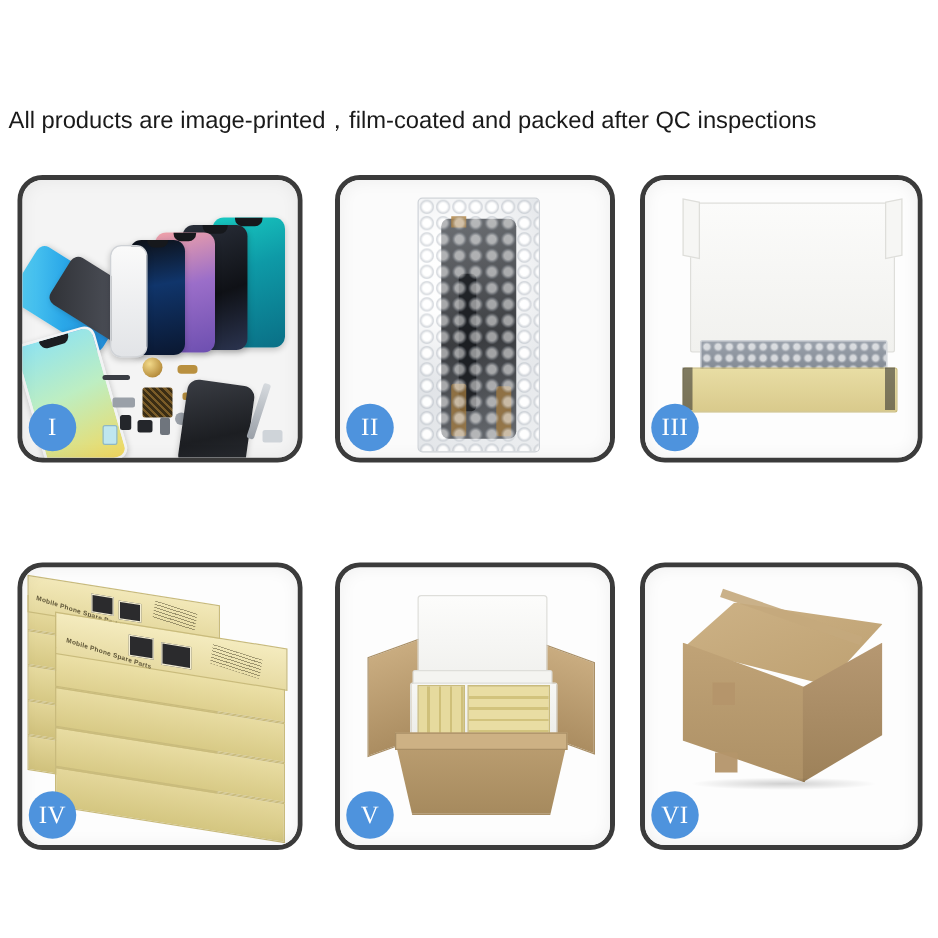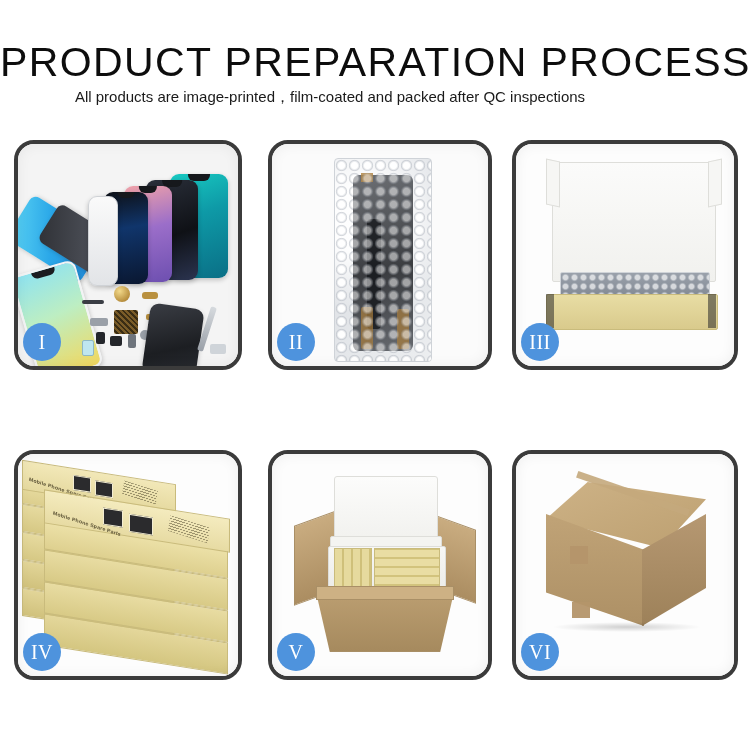--- a/index.html
+++ b/index.html
@@ -34,21 +34,21 @@
     font-weight: 400;
     color: #0d0d0d;
     white-space: nowrap;
     line-height: 44px;
   }
   #page-subtitle {
     position: absolute;
     left: 0;
     top: 87px;
     width: 660px;
-    font-size: 15px;
+    font-size: 19px;
     color: #1a1a1a;
     white-space: nowrap;
     line-height: 20px;
   }
 
   
   .panel {
     position: absolute;
     box-sizing: border-box;
     border: 4px solid #3b3b3b;
@@ -162,21 +162,20 @@
       to bottom,
       rgba(90,82,54,0.55) 0px, rgba(90,82,54,0.55) 0.8px,
       rgba(0,0,0,0) 0.8px, rgba(0,0,0,0) 2.6px);
   }
   .swatch { position: absolute; background: #2b2b2d; border: 1px solid #f2ecd2; }
 </style>
 </head>
 <body>
 
 <div id="header">
-  <div id="page-title">PRODUCT PREPARATION PROCESS</div>
   <div id="page-subtitle">All products are image-printed，film-coated and packed after QC inspections</div>
 </div>
 
 <div class="panel" style="left:14px; top:140px; width:228px; height:230px;">
   <div class="panel-inner">
     <div class="art">
 
       <div class="phone" style="left:12px; top:52px; width:52px; height:86px; transform:rotate(-58deg);
            background:linear-gradient(150deg,#5fd7f5 0%,#2aa7e8 45%,#1f7fd0 100%); border-radius:7px;"></div>
       <div class="phone" style="left:40px; top:60px; width:44px; height:74px; transform:rotate(-58deg);

